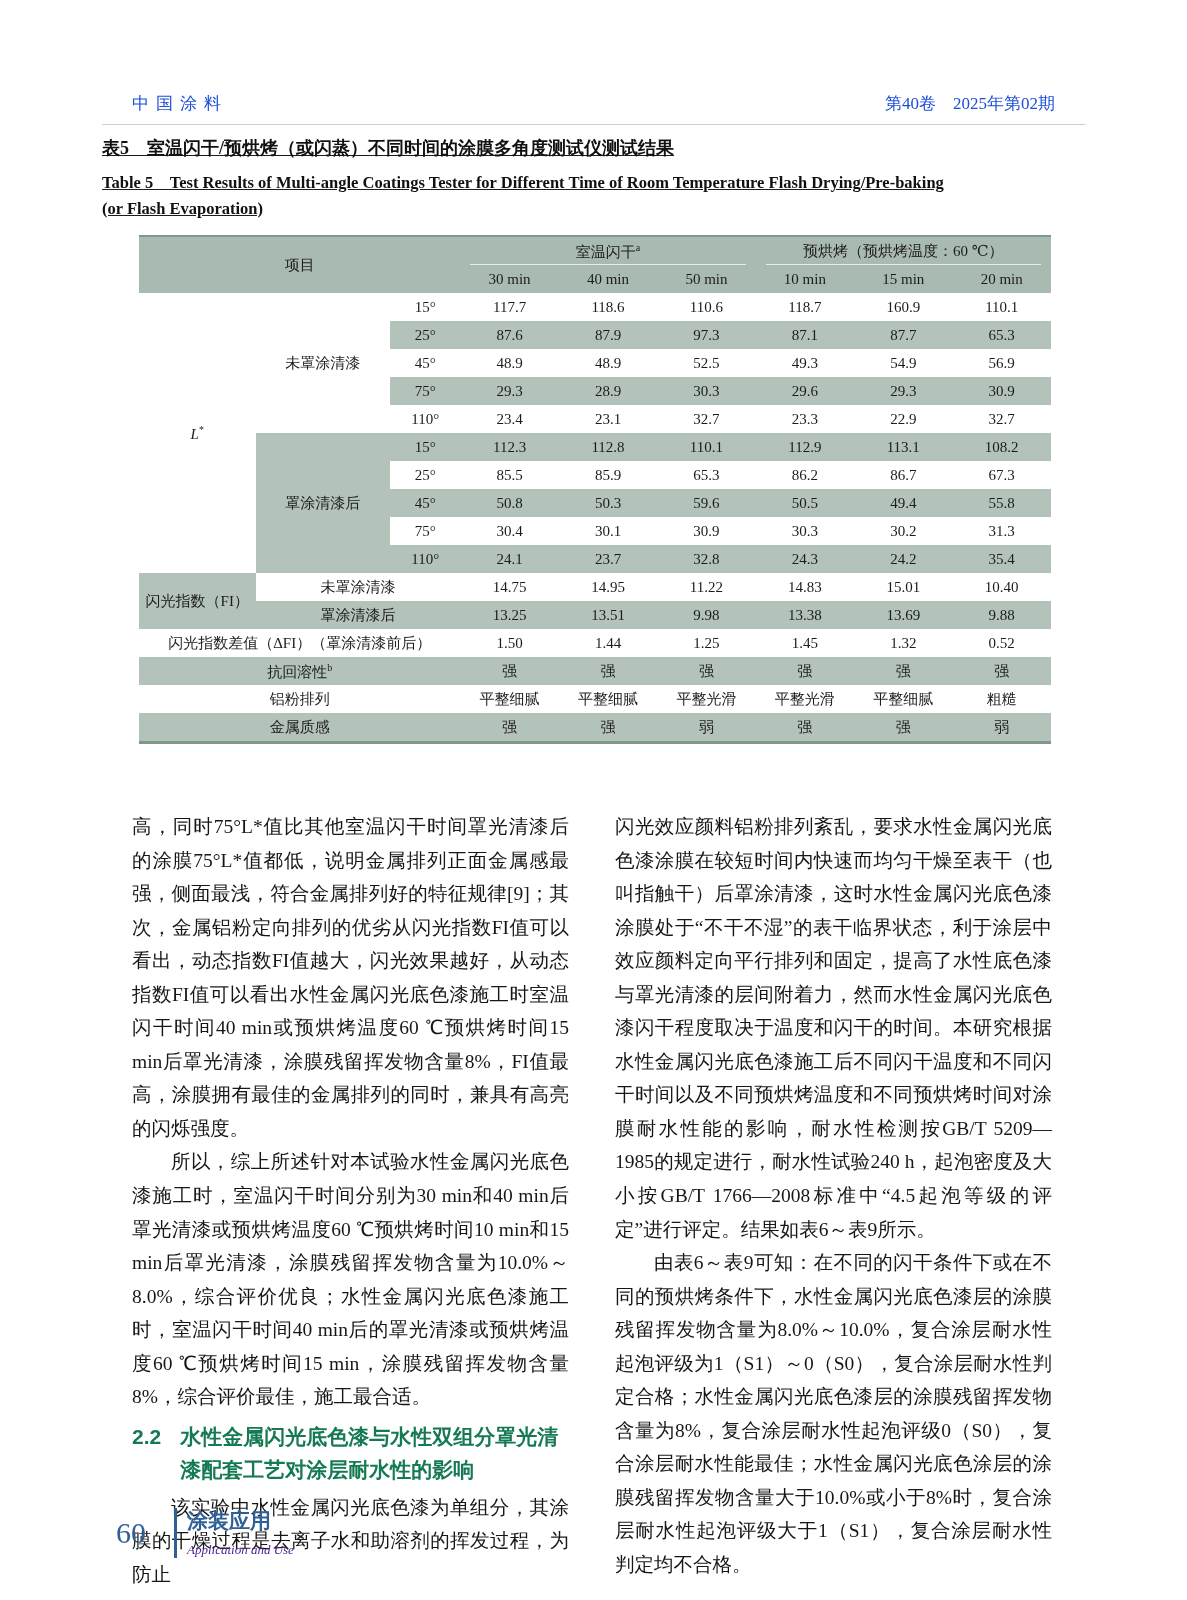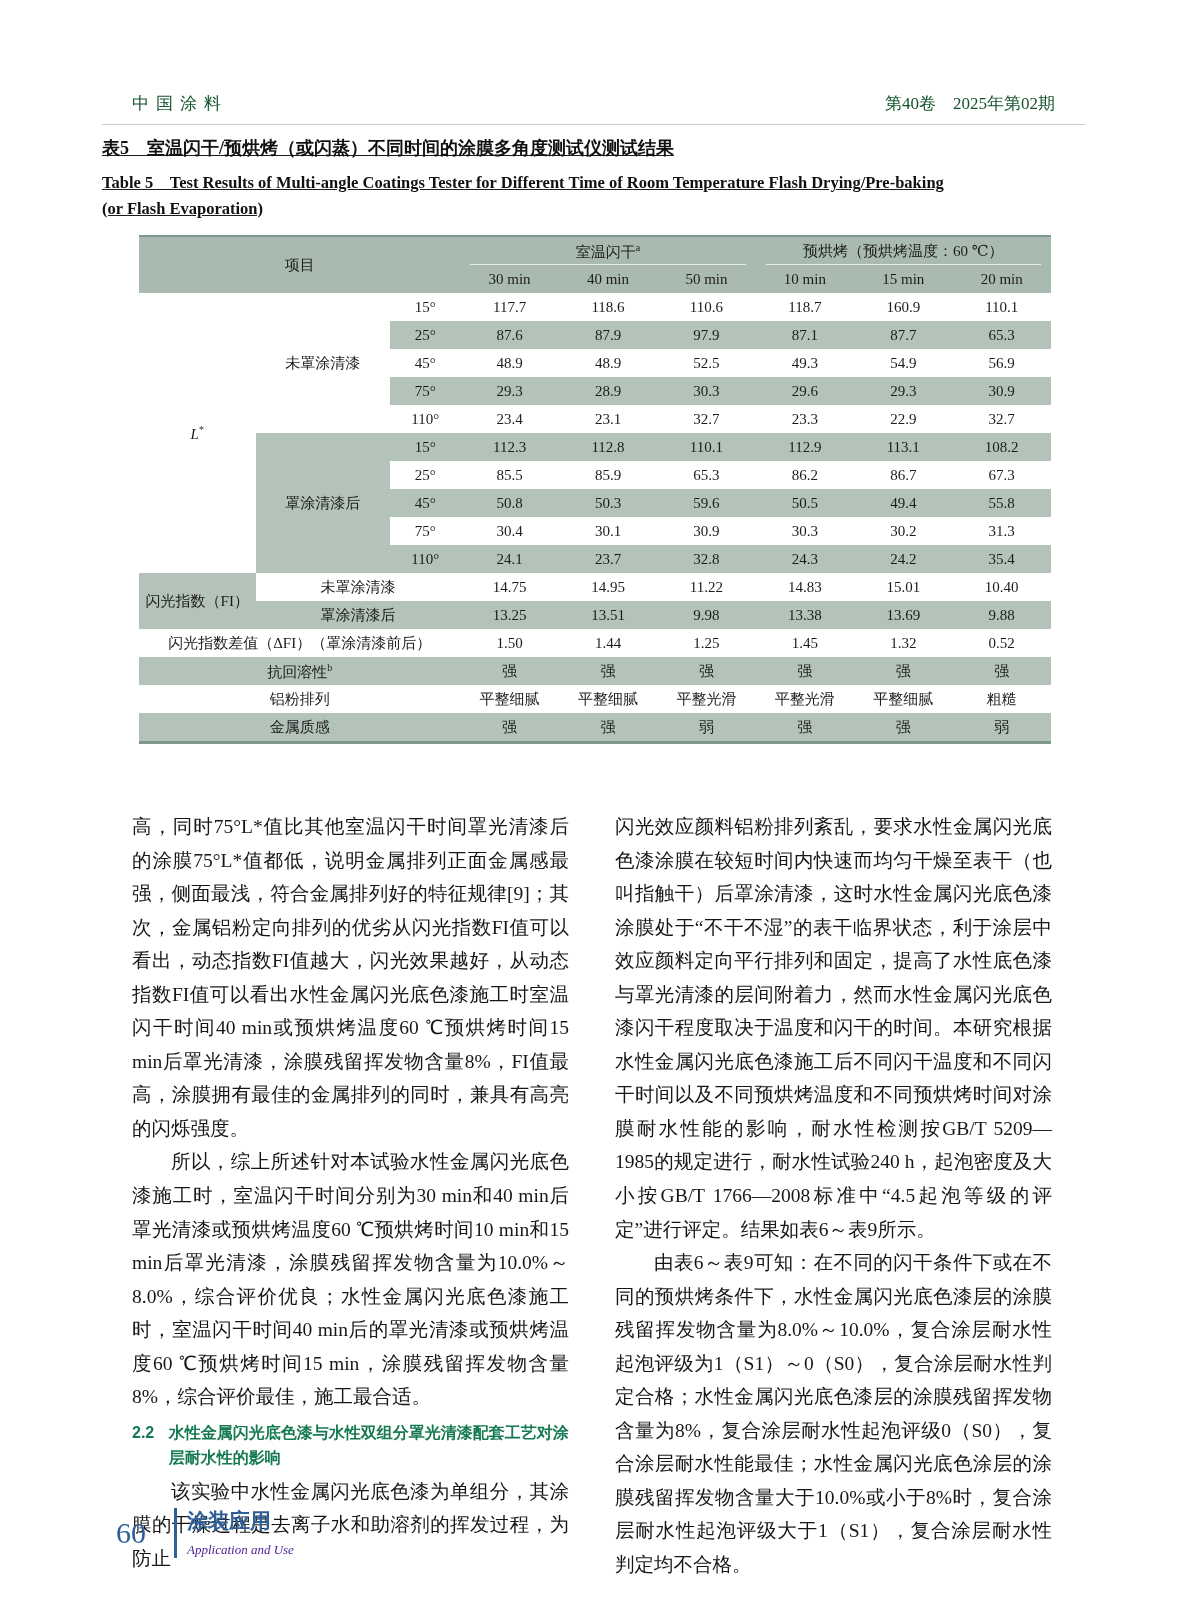--- a/index.html
+++ b/index.html
@@ -11,21 +11,21 @@
     color:#1c1c1c;
     overflow:hidden;
   }
   .page{box-sizing:border-box;padding:92px 102px 0 102px;}
 
   
   .runhead{
     display:flex;justify-content:space-between;align-items:baseline;
     border-bottom:1.5px solid #c9ced2;
     padding:0 30px 9px 30px;
-    color:#14532d;font-size:17px;
+    color:#1d4ed8;font-size:17px;
   }
   .runhead .jname{letter-spacing:7px;}
 
   
   .caption{margin-top:11px;text-align:left;text-decoration:underline;}
   .cap-cn{font-size:18px;font-weight:bold;color:#111;}
   .cap-en{font-size:16.5px;font-weight:bold;margin-top:10px;line-height:1.55;color:#111;}
 
   
   .tblwrap{margin:14px 0 0 37px;width:912px;}
@@ -63,21 +63,21 @@
 
   
   .columns{display:flex;gap:46px;margin-top:66px;padding:0 30px;}
   .col{width:437px;font-size:19.5px;line-height:1.72;text-align:justify;color:#161616;}
   .col p{margin:0;font-family:Liberation Serif, serif;}
   .ind{text-indent:2em;}
   .h22{
     display:flex;margin:6px 0 4px 0;
     color:#157a52;font-weight:bold;
     font-family:"Liberation Sans","DejaVu Sans",sans-serif;
-    font-size:16px;line-height:1.6;text-align:left;
+    font-size:21px;line-height:1.6;text-align:left;
   }
   .h22 .num{flex:0 0 2.3em;}
 
   
   .footer{
     position:absolute;left:116px;bottom:42px;
     display:flex;align-items:center;
   }
   .pageno{color:#2e5f97;font-size:30px;margin-right:28px;}
   .fdiv{width:3px;height:50px;background:#2e5f97;margin-right:10px;}
@@ -142,21 +142,21 @@
           <td class="w">118.6</td>
           <td class="w">110.6</td>
           <td class="w">118.7</td>
           <td class="w">160.9</td>
           <td class="w">110.1</td>
         </tr>
         <tr>
           <td class="g">25°</td>
           <td class="g">87.6</td>
           <td class="g">87.9</td>
-          <td class="g">97.9</td>
+          <td class="g">97.3</td>
           <td class="g">87.1</td>
           <td class="g">87.7</td>
           <td class="g">65.3</td>
         </tr>
         <tr>
           <td class="w">45°</td>
           <td class="w">48.9</td>
           <td class="w">48.9</td>
           <td class="w">52.5</td>
           <td class="w">49.3</td>

